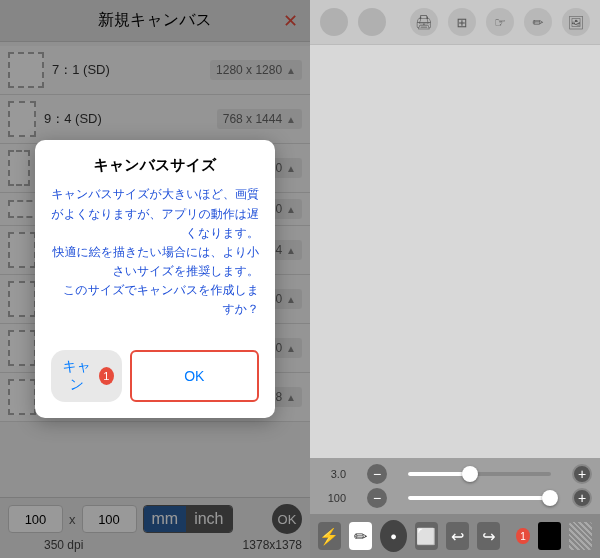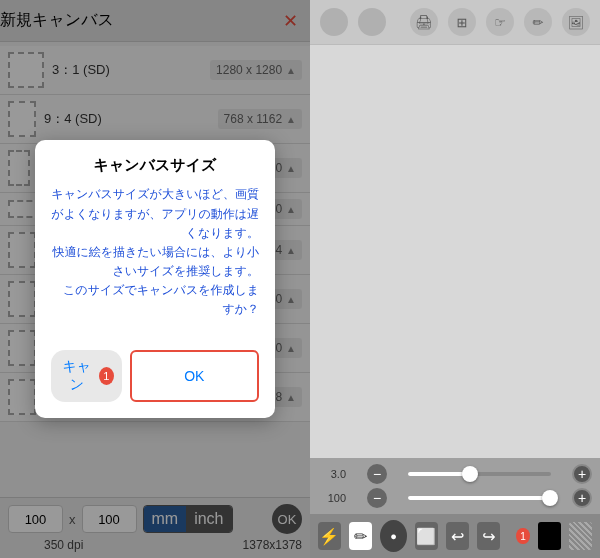--- a/index.html
+++ b/index.html
@@ -17,21 +17,21 @@
       width: 310px;
       height: 558px;
       background: #f0f0f0;
       display: flex;
       flex-direction: column;
       position: relative;
     }
 
     .title-bar {
       background: #e0e0e0;
-      text-align: left;
+      text-align: center;
       padding: 10px 0;
       font-size: 16px;
       font-weight: 500;
       border-bottom: 1px solid #ccc;
       position: relative;
     }
     .title-bar .close-btn {
       position: absolute;
       right: 12px;
       top: 50%;
@@ -432,32 +432,32 @@
 
   <div class="title-bar">
     <span>新規キャンバス</span>
     <span class="close-btn">✕</span>
   </div>
 
   <div class="canvas-list">
 
     <div class="canvas-item">
       <div class="canvas-thumb square"></div>
-      <span class="canvas-item-label">3：1 (SD)</span>
+      <span class="canvas-item-label">7：1 (SD)</span>
       <div class="canvas-item-size">
         <span>1280 x 1280</span>
         <span class="size-arrow">▲</span>
       </div>
     </div>
 
     <div class="canvas-item">
       <div class="canvas-thumb portrait"></div>
       <span class="canvas-item-label">9：4 (SD)</span>
       <div class="canvas-item-size">
-        <span>768 x 1162</span>
+        <span>768 x 1444</span>
         <span class="size-arrow">▲</span>
       </div>
     </div>
 
     <div class="canvas-item">
       <div class="canvas-thumb portrait" style="width:22px;height:36px;"></div>
       <span class="canvas-item-label">9：16 (SD)</span>
       <div class="canvas-item-size">
         <span>720 x 1280</span>
         <span class="size-arrow">▲</span>

